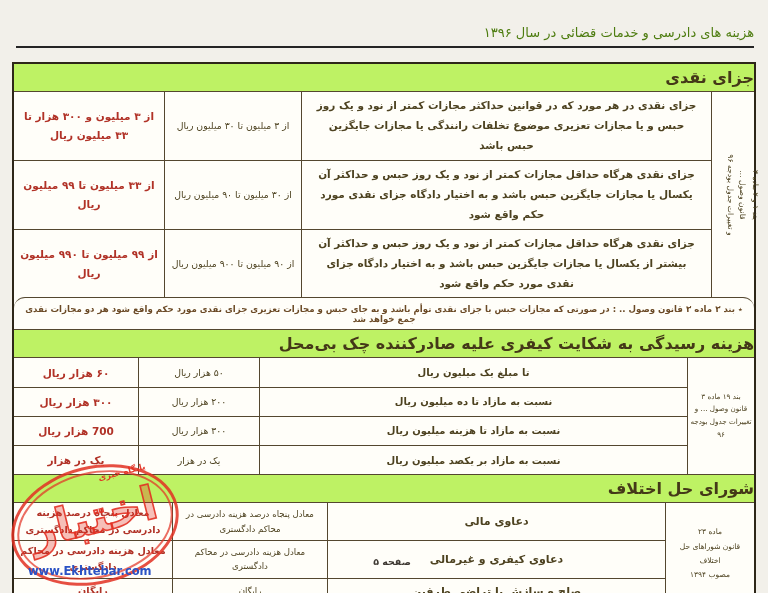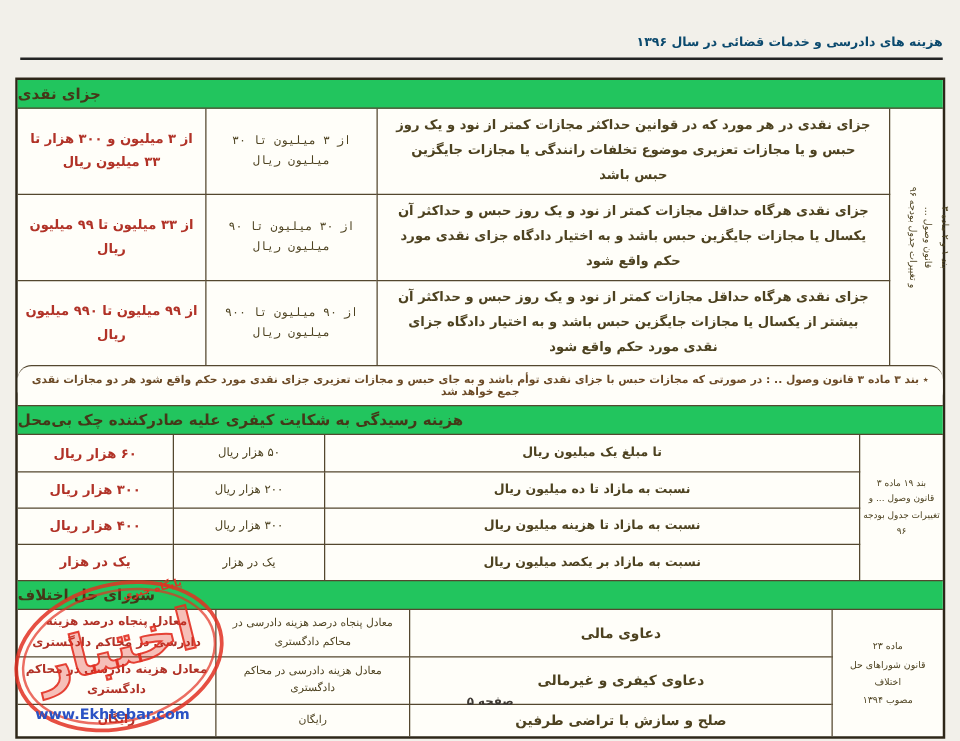--- a/index.html
+++ b/index.html
@@ -8,42 +8,42 @@
     background:#f2f0ea;
     font-family:"DejaVu Sans",sans-serif;
     direction:rtl;
   }
   
   .page-title-bar{
     position:absolute;top:22px;right:14px;left:16px;
     border-bottom:2.5px solid #242424;
     padding-bottom:5px;text-align:right;
   }
-  .page-title{font-size:10px;font-weight:bold;color:#0c4a6e;padding-left:4px;}
+  .page-title{font-size:13px;font-weight:normal;color:#4d7c0f;padding-left:4px;}
   
   .doc-table{
     position:absolute;top:62px;right:12px;left:12px;
     border:2px solid #2e2719;background:#fffef9;
   }
   .section-header{
-    background:#22c55e;color:#443818;font-weight:bold;font-size:12px;
-    text-align:left;padding:4px 0;
+    background:#bef264;color:#443818;font-weight:bold;font-size:16px;
+    text-align:right;padding:4px 0;
     border-top:1px solid #54472f;border-bottom:1px solid #54472f;
   }
   .section-header.first{border-top:none;}
   table{width:100%;border-collapse:collapse;border-style:hidden;table-layout:fixed;}
   td{
     border:1px solid #54472f;text-align:center;vertical-align:middle;
     padding:2px 4px;color:#4d4220;
   }
   
   .t1 tr{height:54px;}
   .t1 .ref{width:42px;position:relative;padding:0;}
   .t1 .desc{font-weight:bold;font-size:10.5px;line-height:1.9;padding:4px 12px;}
-  .t1 .mid{width:128px;font-size:9.3px;line-height:1.7;font-family:Liberation Mono, monospace;}
+  .t1 .mid{width:128px;font-size:9.3px;line-height:1.7;}
   .t1 .red{width:142px;font-weight:bold;font-size:10.5px;line-height:1.8;color:#b13227;}
   .rot{
     position:absolute;top:50%;left:50%;width:150px;height:56px;
     margin-left:-75px;margin-top:-28px;
     transform:rotate(90deg);
     font-size:7.6px;line-height:1.65;color:#4d4220;
     white-space:pre-line;text-align:center;
   }
   .footnote{
     border-top:1px solid #54472f;background:#fffef9;
@@ -140,21 +140,21 @@
       <td class="red">۶۰ هزار ریال</td>
     </tr>
     <tr>
       <td class="desc">نسبت به مازاد تا ده میلیون ریال</td>
       <td class="mid">۲۰۰ هزار ریال</td>
       <td class="red">۳۰۰ هزار ریال</td>
     </tr>
     <tr>
       <td class="desc">نسبت به مازاد تا هزینه میلیون ریال</td>
       <td class="mid">۳۰۰ هزار ریال</td>
-      <td class="red">۴۰۰ هزار ریال</td>
+      <td class="red">700 هزار ریال</td>
     </tr>
     <tr>
       <td class="desc">نسبت به مازاد بر یکصد میلیون ریال</td>
       <td class="mid">یک در هزار</td>
       <td class="red">یک در هزار</td>
     </tr>
   </tbody>
     </table>
 
   <div class="section-header">شورای حل اختلاف</div>

